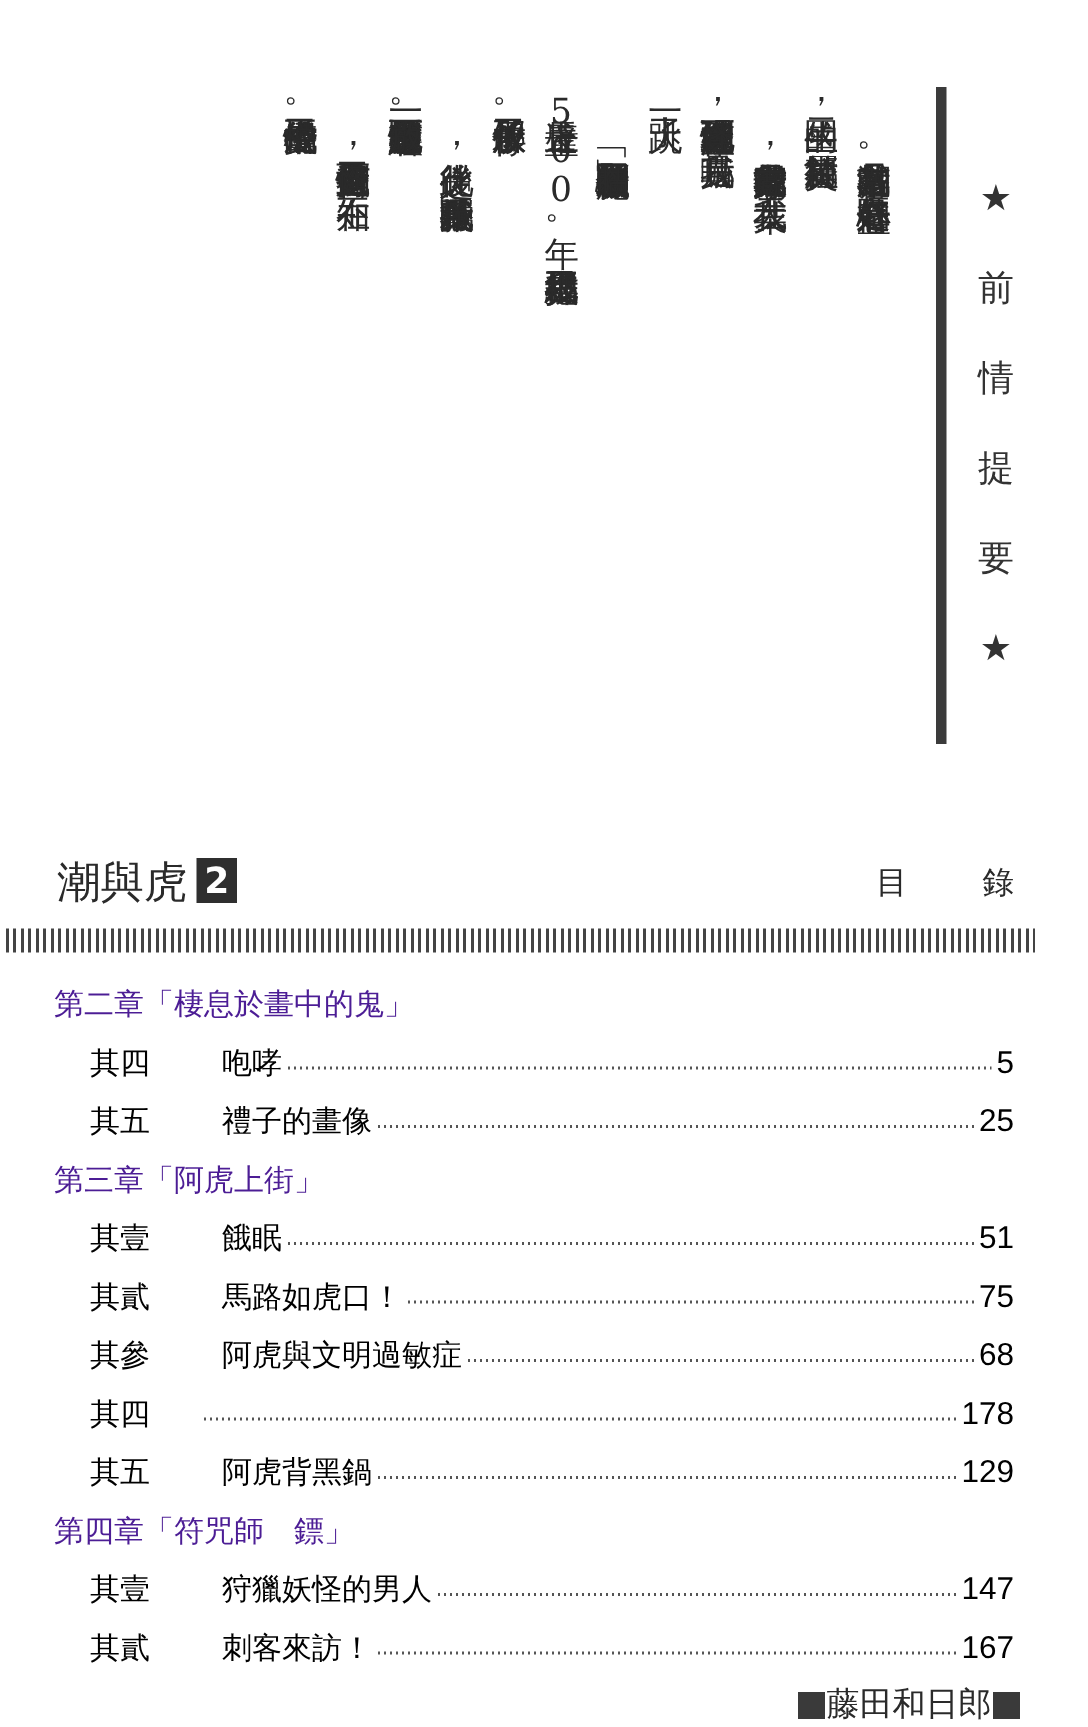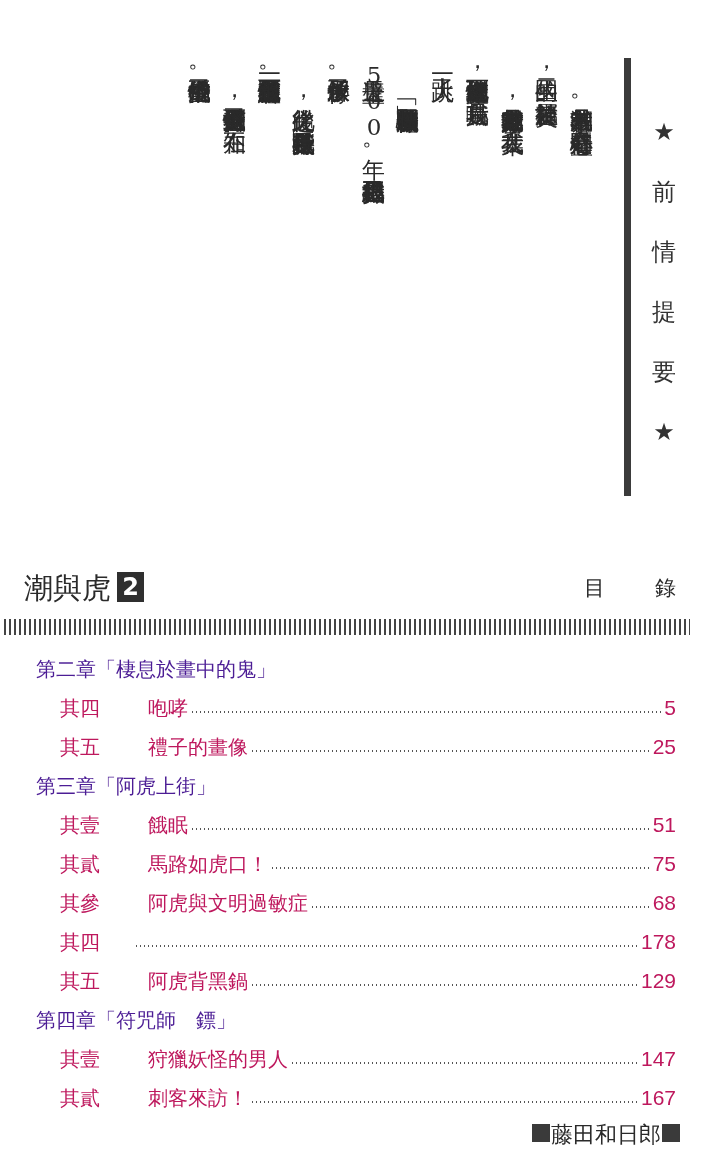--- a/index.html
+++ b/index.html
@@ -27,50 +27,50 @@
   .sidebar-title {
     position: absolute; left: 648px; top: 118px; width: 32px;
     display: flex; flex-direction: column; align-items: center;
   }
   .sidebar-title .star { font-size: 24px; line-height: 28px; color: #333; height: 60px; }
   .sidebar-title .tch { font-size: 24px; line-height: 28px; height: 60px; color: #333; }
   
   .toc-header {
     position: absolute; left: 24px; top: 570px; width: 680px; height: 40px;
   }
-  .series-title { position: absolute; left: 0; top: 0; font-size: 29px; line-height: 36px; color: #2a2a2a; }
+  .series-title { position: absolute; left: 14px; top: 0; font-size: 29px; line-height: 36px; color: #2a2a2a; }
   .volume-badge {
     display: inline-block; background: #2f2f2f; color: #fff; font-size: 24px; font-weight: bold;
     width: 27px; height: 30px; line-height: 30px; text-align: center; margin-left: 6px;
     vertical-align: 3px;
   }
   .toc-title { position: absolute; right: 28px; top: 0; font-size: 21px; line-height: 36px; letter-spacing: 50px; margin-right: -50px; color: #2a2a2a; }
   .tick-rule {
     position: absolute; left: 4px; top: 619px; width: 686px; height: 16px;
     background: repeating-linear-gradient(90deg, #444 0 2px, transparent 2px 5px);
   }
   
   .toc { position: absolute; left: 0; top: 645px; width: 725px; }
   .chapter {
     position: absolute; left: 36px; font-size: 20px; line-height: 28px; color: #4c1d95; white-space: nowrap;
   }
   .entry {
     position: absolute; left: 60px; width: 616px; height: 28px; display: flex; align-items: baseline;
-    font-size: 20px; line-height: 28px; color: #be185d; white-space: nowrap;
+    font-size: 20px; line-height: 28px; color: #000000; white-space: nowrap;
   }
   .entry .num { width: 72px; flex: none; }
   .entry .title { flex: none; margin-left: 16px; }
   .entry .leader {
     flex: 1; height: 2px; margin: 0 3px 0 4px; align-self: center; margin-top: 8px;
     background: repeating-linear-gradient(90deg, #555 0 1.5px, transparent 1.5px 4px);
   }
   .entry .page { flex: none; font-family: "Liberation Sans", sans-serif; font-size: 21px; }
   .author {
     position: absolute; right: 44px; top: 1124px; font-size: 22px; line-height: 26px; color: #2a2a2a;
-    display: flex;  font-family: Liberation Mono, monospace;
+    display: flex; align-items: center;
   }
   .author .sq { display: inline-block; width: 18px; height: 18px; background: #3a3a3a; margin: 0 1px; }
 </style>
 </head>
 <body>
 
 <div class="synopsis">
   <div class="vcol indent" style="left:386px">我的名字是蒼月潮。是個好奇心旺盛</div>
   <div class="vcol" style="left:351px">的國二生，隸屬於美術社。</div>
   <div class="vcol indent" style="left:317px">其實我家是很古老的寺廟，某天我在</div>

